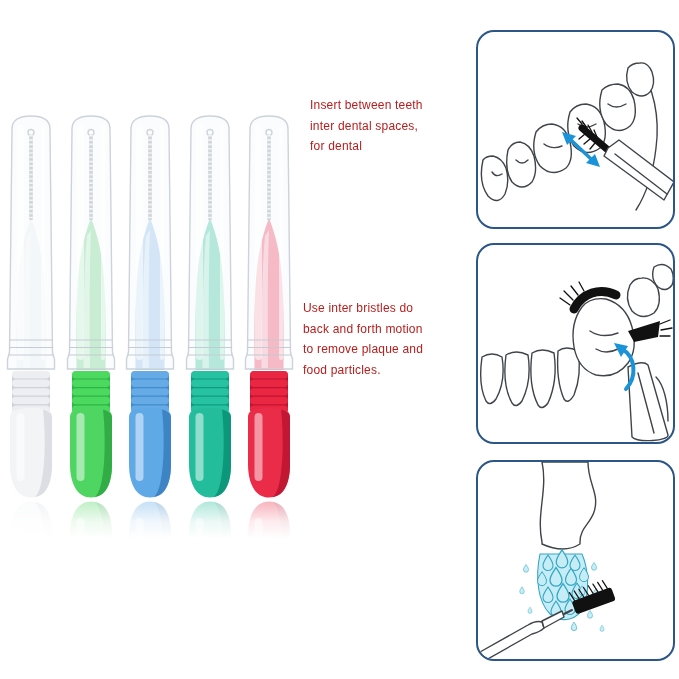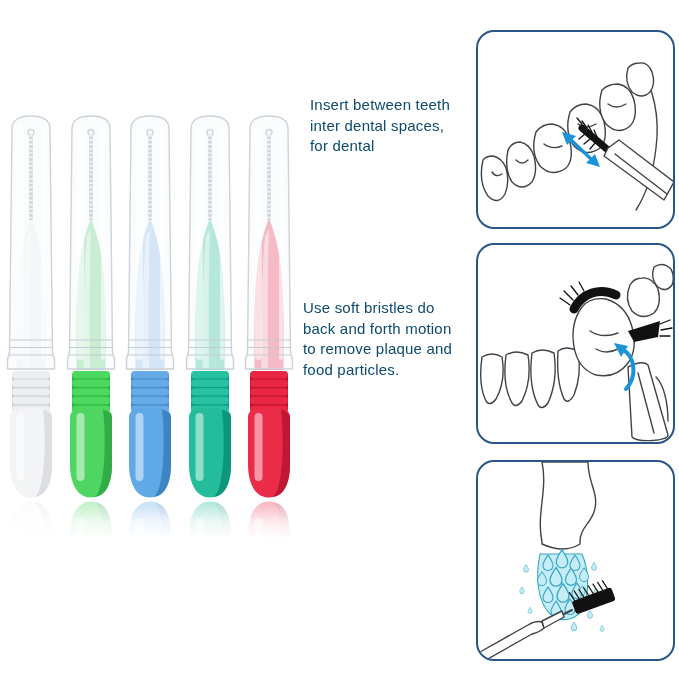--- a/index.html
+++ b/index.html
@@ -21,22 +21,22 @@
   .rib{fill:var(--rib);}
   .handle{fill:var(--handle);}
   .handle-shade{fill:var(--handle-dark);opacity:.9;}
   .handle-hi{fill:#ffffff;opacity:.5;}
   .refl{position:absolute;left:0;top:389px;width:60px;height:40px;overflow:hidden;
         transform:scaleY(-1);opacity:.45;}
   .refl svg{position:absolute;left:0;top:-346px;width:60px;height:386px;}
   .refl-fade{position:absolute;left:-4px;top:389px;width:68px;height:46px;
         background:linear-gradient(180deg,rgba(255,255,255,.2) 0%,rgba(255,255,255,.8) 45%,#fff 82%);}
   
-  .caption{position:absolute;margin:0;white-space:pre-line;color:#0c4a6e;
-           font-size:15px;line-height:20.5px;letter-spacing:.2px;}
+  .caption{position:absolute;margin:0;white-space:pre-line;color:#b91c1c;
+           font-size:12px;line-height:20.5px;letter-spacing:.2px;}
   .c1{left:310px;top:95px;width:172px;}
   .c2{left:303px;top:298px;width:182px;}
   .c3{left:311px;top:536px;width:172px;}
   
   .panel{position:absolute;left:476px;width:199px;box-sizing:border-box;background:#fff;
          border:2px solid var(--panel-border,#2b5687);border-radius:18px;overflow:hidden;}
   .p1{top:30px;height:199px;}
   .p2{top:243px;height:201px;}
   .p3{top:460px;height:201px;}
   .panel svg{display:block;width:100%;height:100%;}
@@ -301,21 +301,21 @@
       <rect class="handle-hi" x="15.5" y="301" width="8" height="68" rx="4"></rect>
     </svg>
         </div>
     <div class="refl-fade"></div>
   </div>
 </div>
 
   <p class="caption c1">Insert between teeth
 inter dental spaces,
 for dental</p>
-  <p class="caption c2">Use soft bristles do
+  <p class="caption c2">Use inter bristles do
 back and forth motion
 to remove plaque and
 food particles.</p>
 
   <div class="panel p1">
     <svg viewBox="0 0 195 195">
       <path class="lnn" d="M160,34 C176,54 182,86 178,116 C175,142 167,164 158,178"></path>
       <path class="ln" d="M5,128 Q0,150 10,164 Q20,174 27,162 Q32,150 28,136 Q24,126 15,124 Q8,124 5,128 Z"></path>
       <path class="ln" d="M30,118 Q26,138 34,150 Q44,160 54,150 Q60,140 56,124 Q52,112 42,110 Q34,110 30,118 Z"></path>
       <path class="ln" d="M58,100 Q52,120 62,134 Q74,146 88,136 Q96,128 92,110 Q88,94 74,92 Q64,92 58,100 Z"></path>

